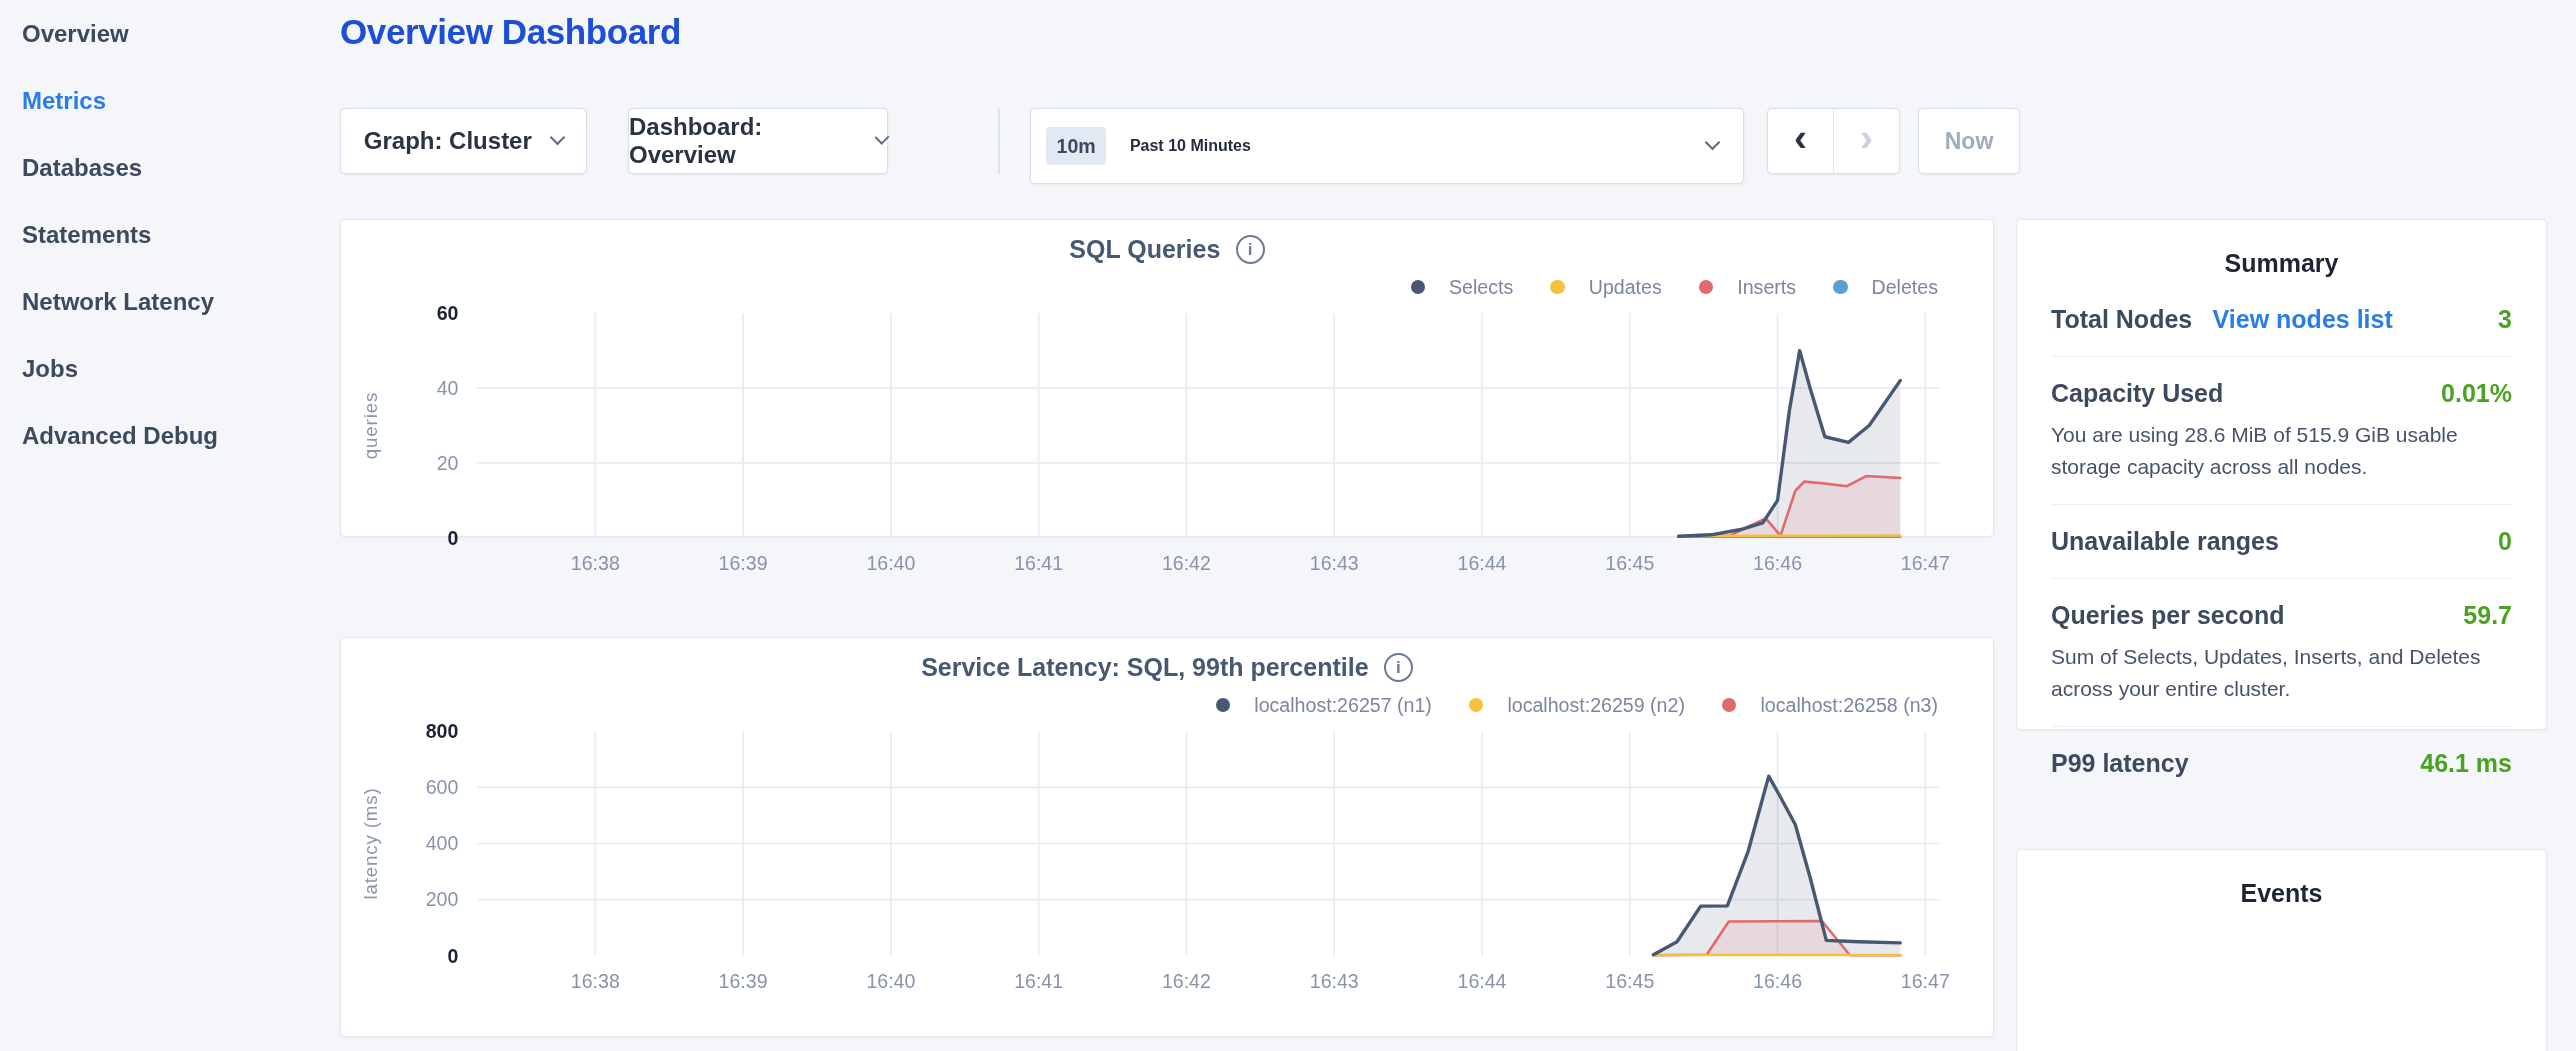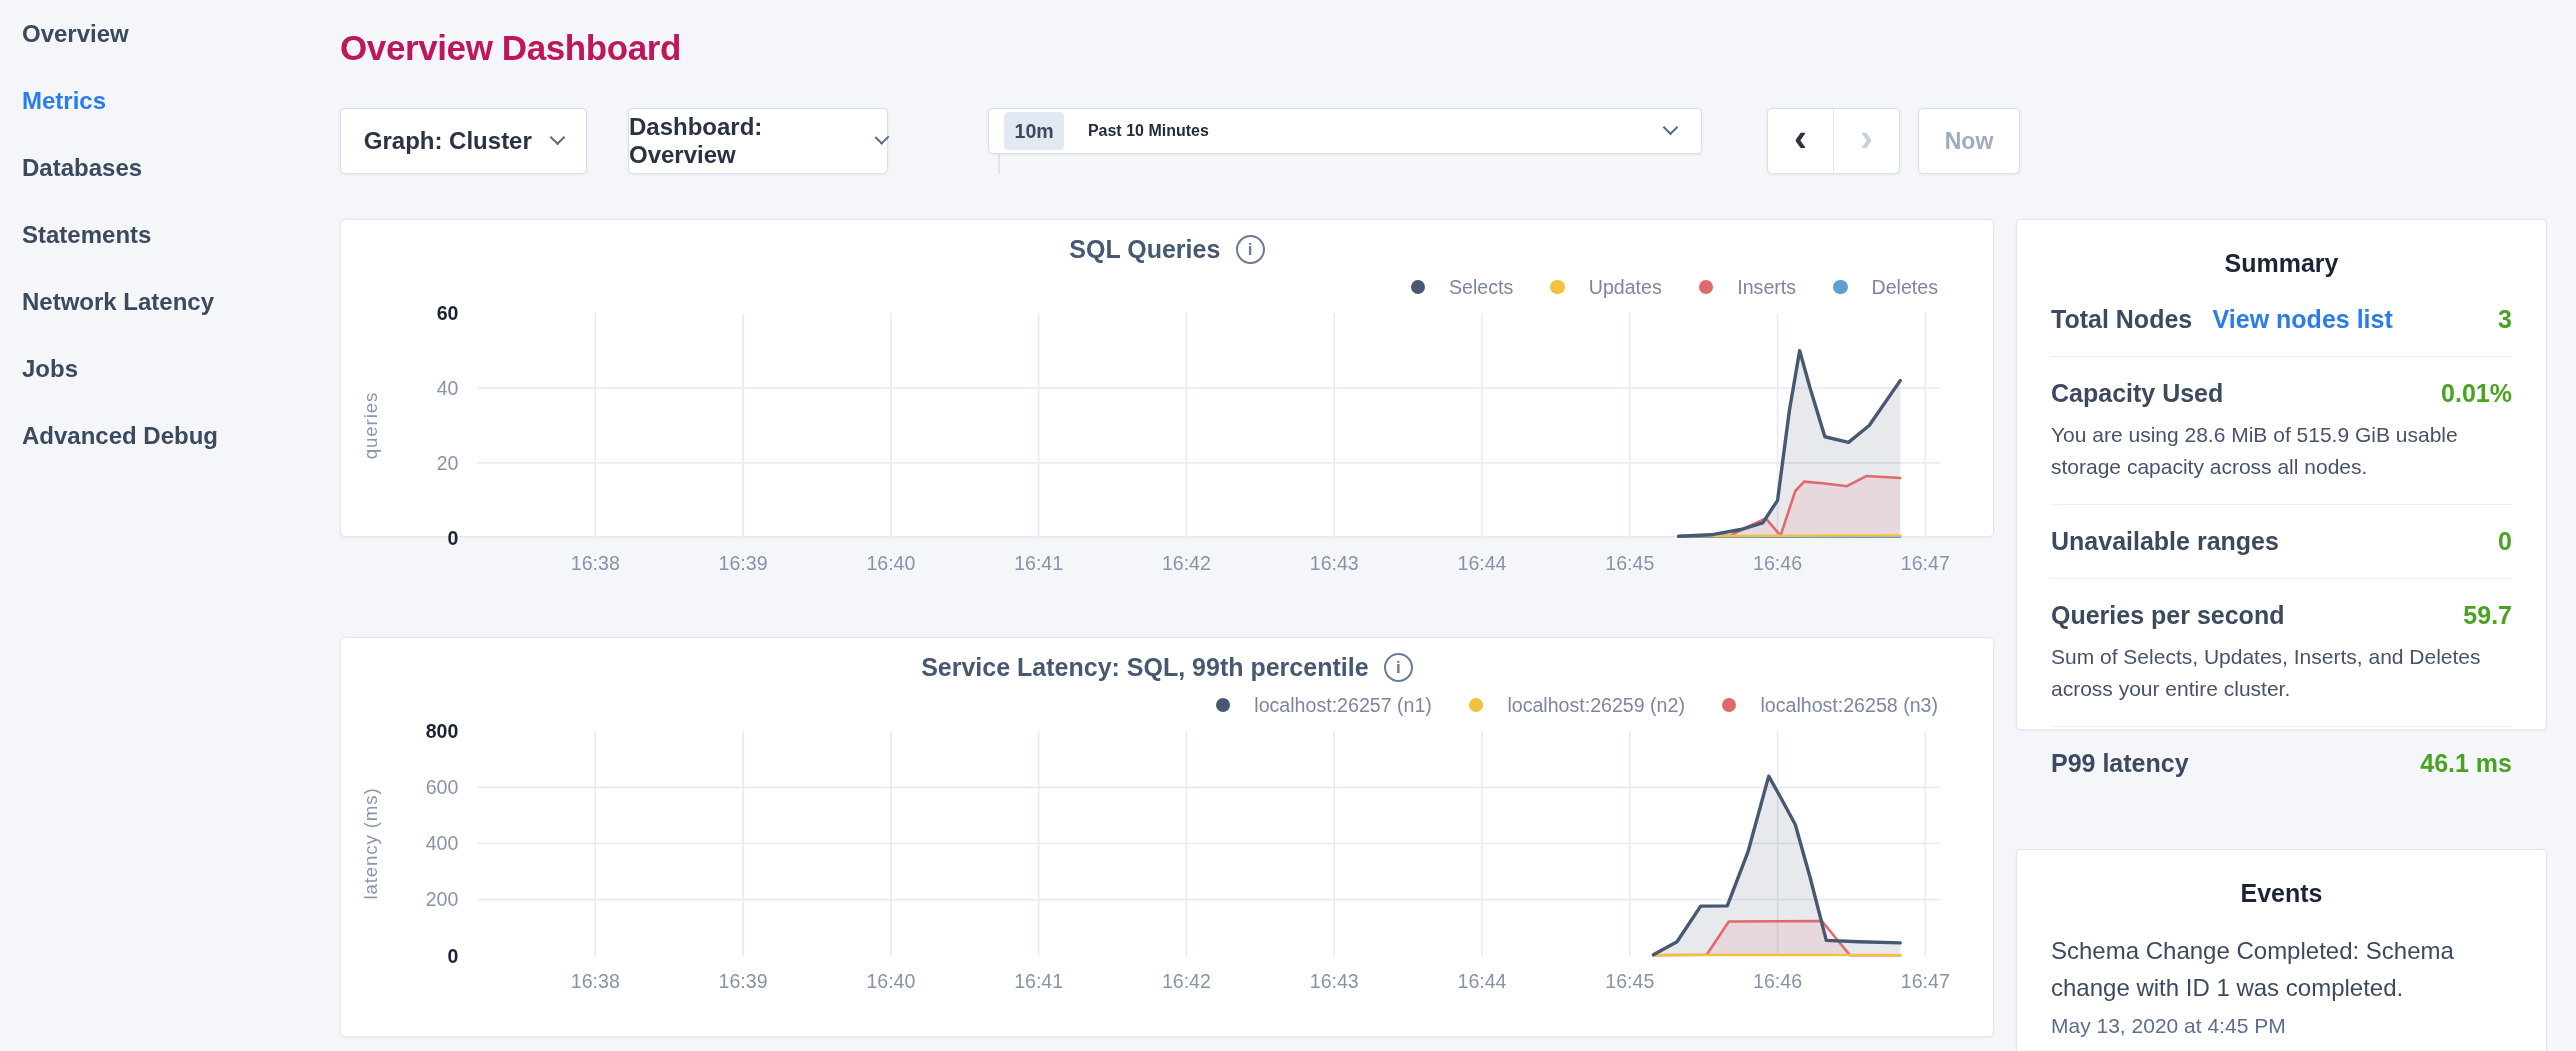--- a/index.html
+++ b/index.html
@@ -10,35 +10,35 @@
     font-family:"Liberation Sans", sans-serif;
   }
 
   
   .sidebar { position:absolute; left:0; top:0; width:273px; height:100%; }
   .sidebar ul { list-style:none; margin:0; padding:20.4px 0 0 22px; }
   .sidebar li { font-size:24px; font-weight:600; color:#3b4a5f; margin-bottom:39px; cursor:pointer; }
   .sidebar li.active { color:#2b7ceb; font-weight:700; }
 
   
-  .page-title { position:absolute; left:340px; top:28px; margin:0;
-    font-size:35px; font-weight:700; color:#be185d; letter-spacing:-0.4px; }
+  .page-title { position:absolute; left:340px; top:12px; margin:0;
+    font-size:35px; font-weight:700; color:#1d4ed8; letter-spacing:-0.4px; }
 
   .dropdown { position:absolute; top:108px; height:66px; background:#fff;
     border:1.7px solid #d9dfe8; border-radius:5.1px; display:flex; align-items:center;
     justify-content:center; gap:20.4px; font-size:24px; font-weight:700; color:#2a3342;
     box-shadow:0 0.9px 2.6px rgba(63,78,102,.08); cursor:pointer; }
   #dd-graph { left:340px; width:247px; }
   #dd-dashboard { left:628px; width:260px; }
   .chev { width:11px; height:11px; border-right:2.6px solid #5a6b85; border-bottom:2.6px solid #5a6b85;
     transform:rotate(45deg); margin-top:-6.8px; }
 
   .vdivider { position:absolute; left:998px; top:108px; width:1.7px; height:66px; background:#e0e5ed; }
 
-  .time-select { position:absolute; left:988px; top:108px; width:714px; height:46px;
+  .time-select { position:absolute; left:1030px; top:108px; width:714px; height:76px;
     background:#fff; border:1.7px solid #d9dfe8; border-radius:5.1px; display:flex; align-items:center;
     padding:0 25.5px 0 15.3px; box-shadow:0 0.9px 2.6px rgba(63,78,102,.08); cursor:pointer; }
   .time-badge { background:#e3e9f2; border-radius:4.3px; font-size:19.6px; font-weight:700;
     color:#3c4a60; padding:7.7px 10.2px; margin-right:24px; }
   .time-label { font-size:16px; font-weight:700; color:#242d3d; flex:1; }
 
   .arrow-group { position:absolute; left:1767px; top:108px; width:133px; height:66px;
     background:#fff; border:1.7px solid #d9dfe8; border-radius:5.1px; display:flex;
     box-shadow:0 0.9px 2.6px rgba(63,78,102,.08); }
   .arrow-btn { flex:1; display:flex; align-items:center; justify-content:center;
@@ -276,18 +276,14 @@
   <div class="srow">
     <div class="srow-head">
       <span class="srow-label">P99 latency</span>
       <span class="srow-value">46.1 ms</span>
     </div>
   </div>
 </aside>
 
 <aside class="panel" id="events-panel">
   <div class="panel-title">Events</div>
-  <div>
-    <div class="event-text">Schema Change Completed: Schema change with ID 1 was completed.</div>
-    <div class="event-time">May 13, 2020 at 4:45 PM</div>
-  </div>
 </aside>
 
 
 </body></html>

